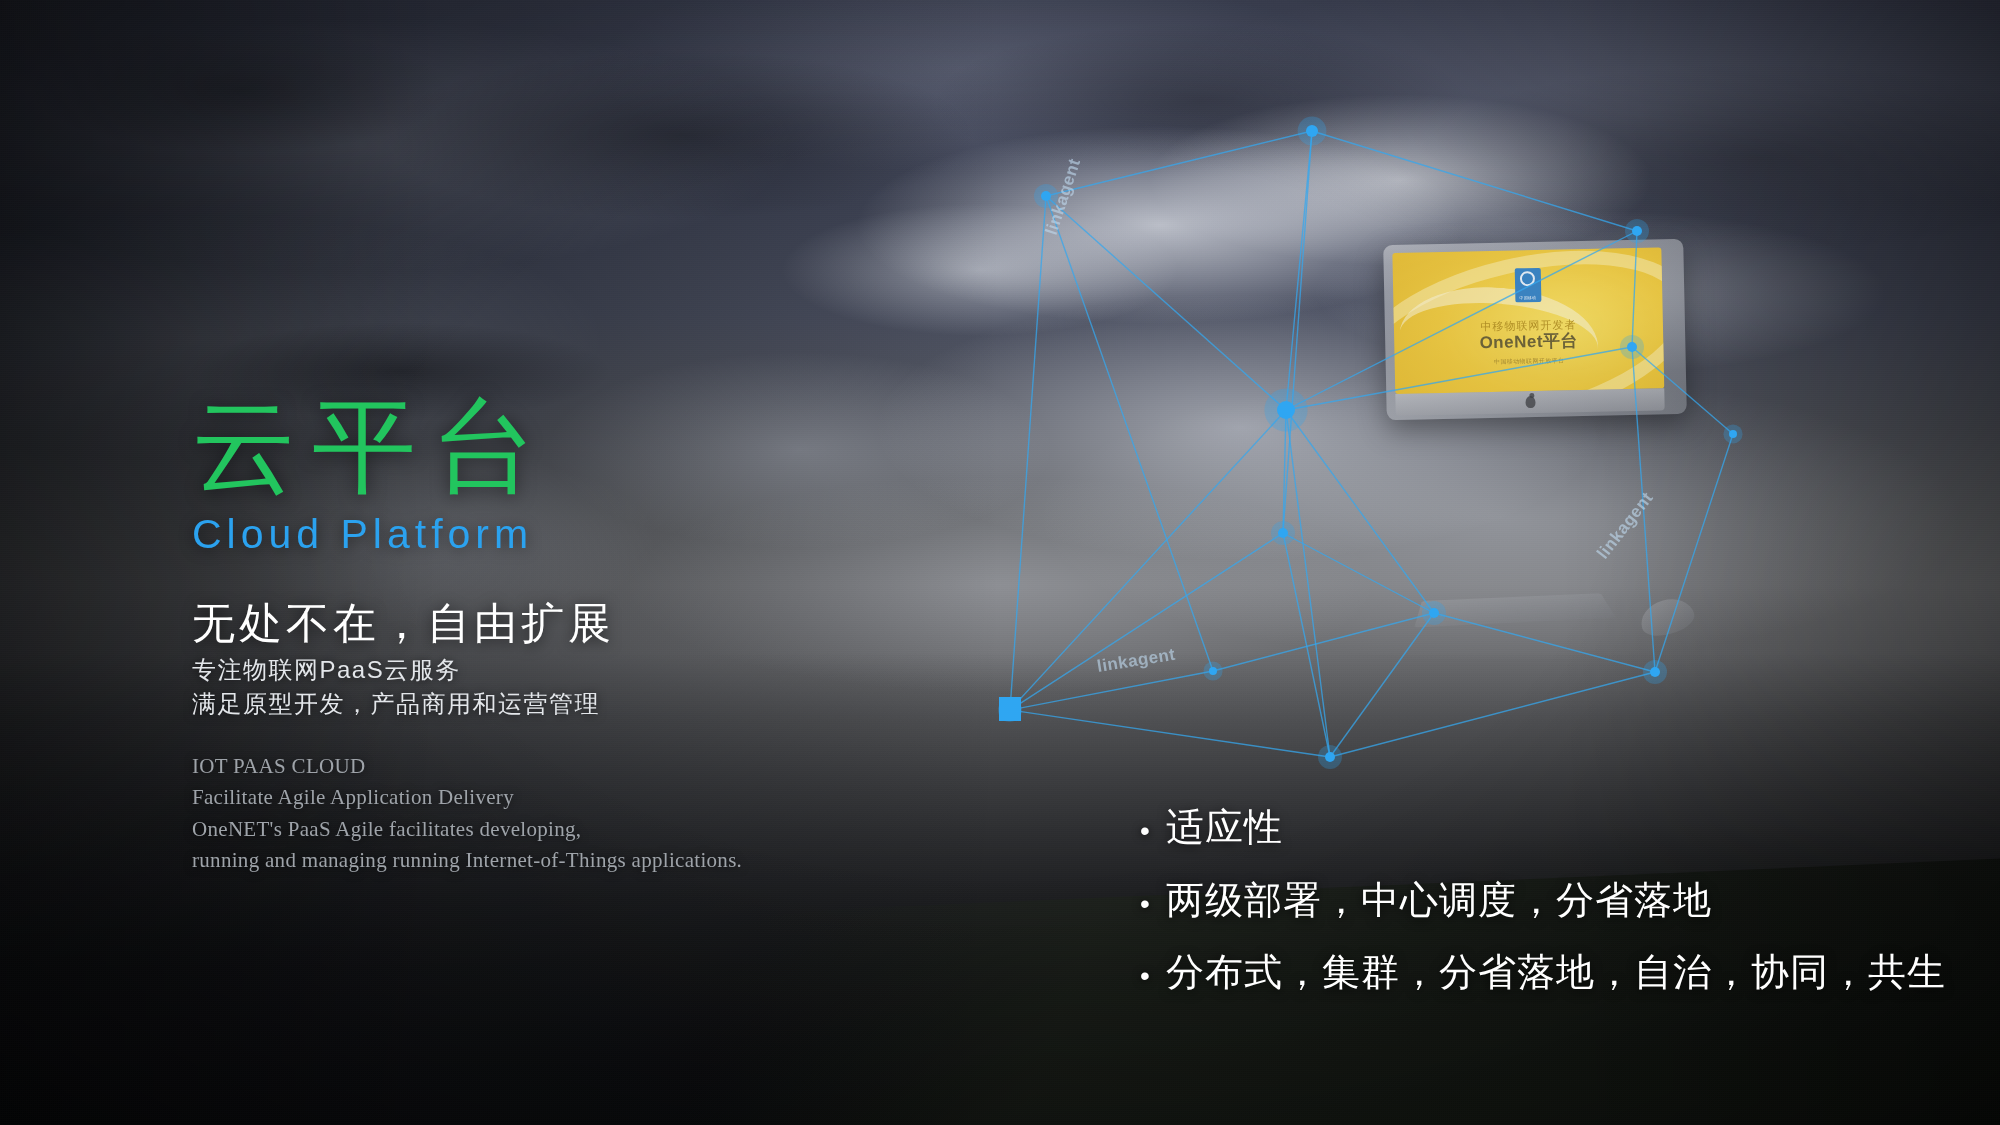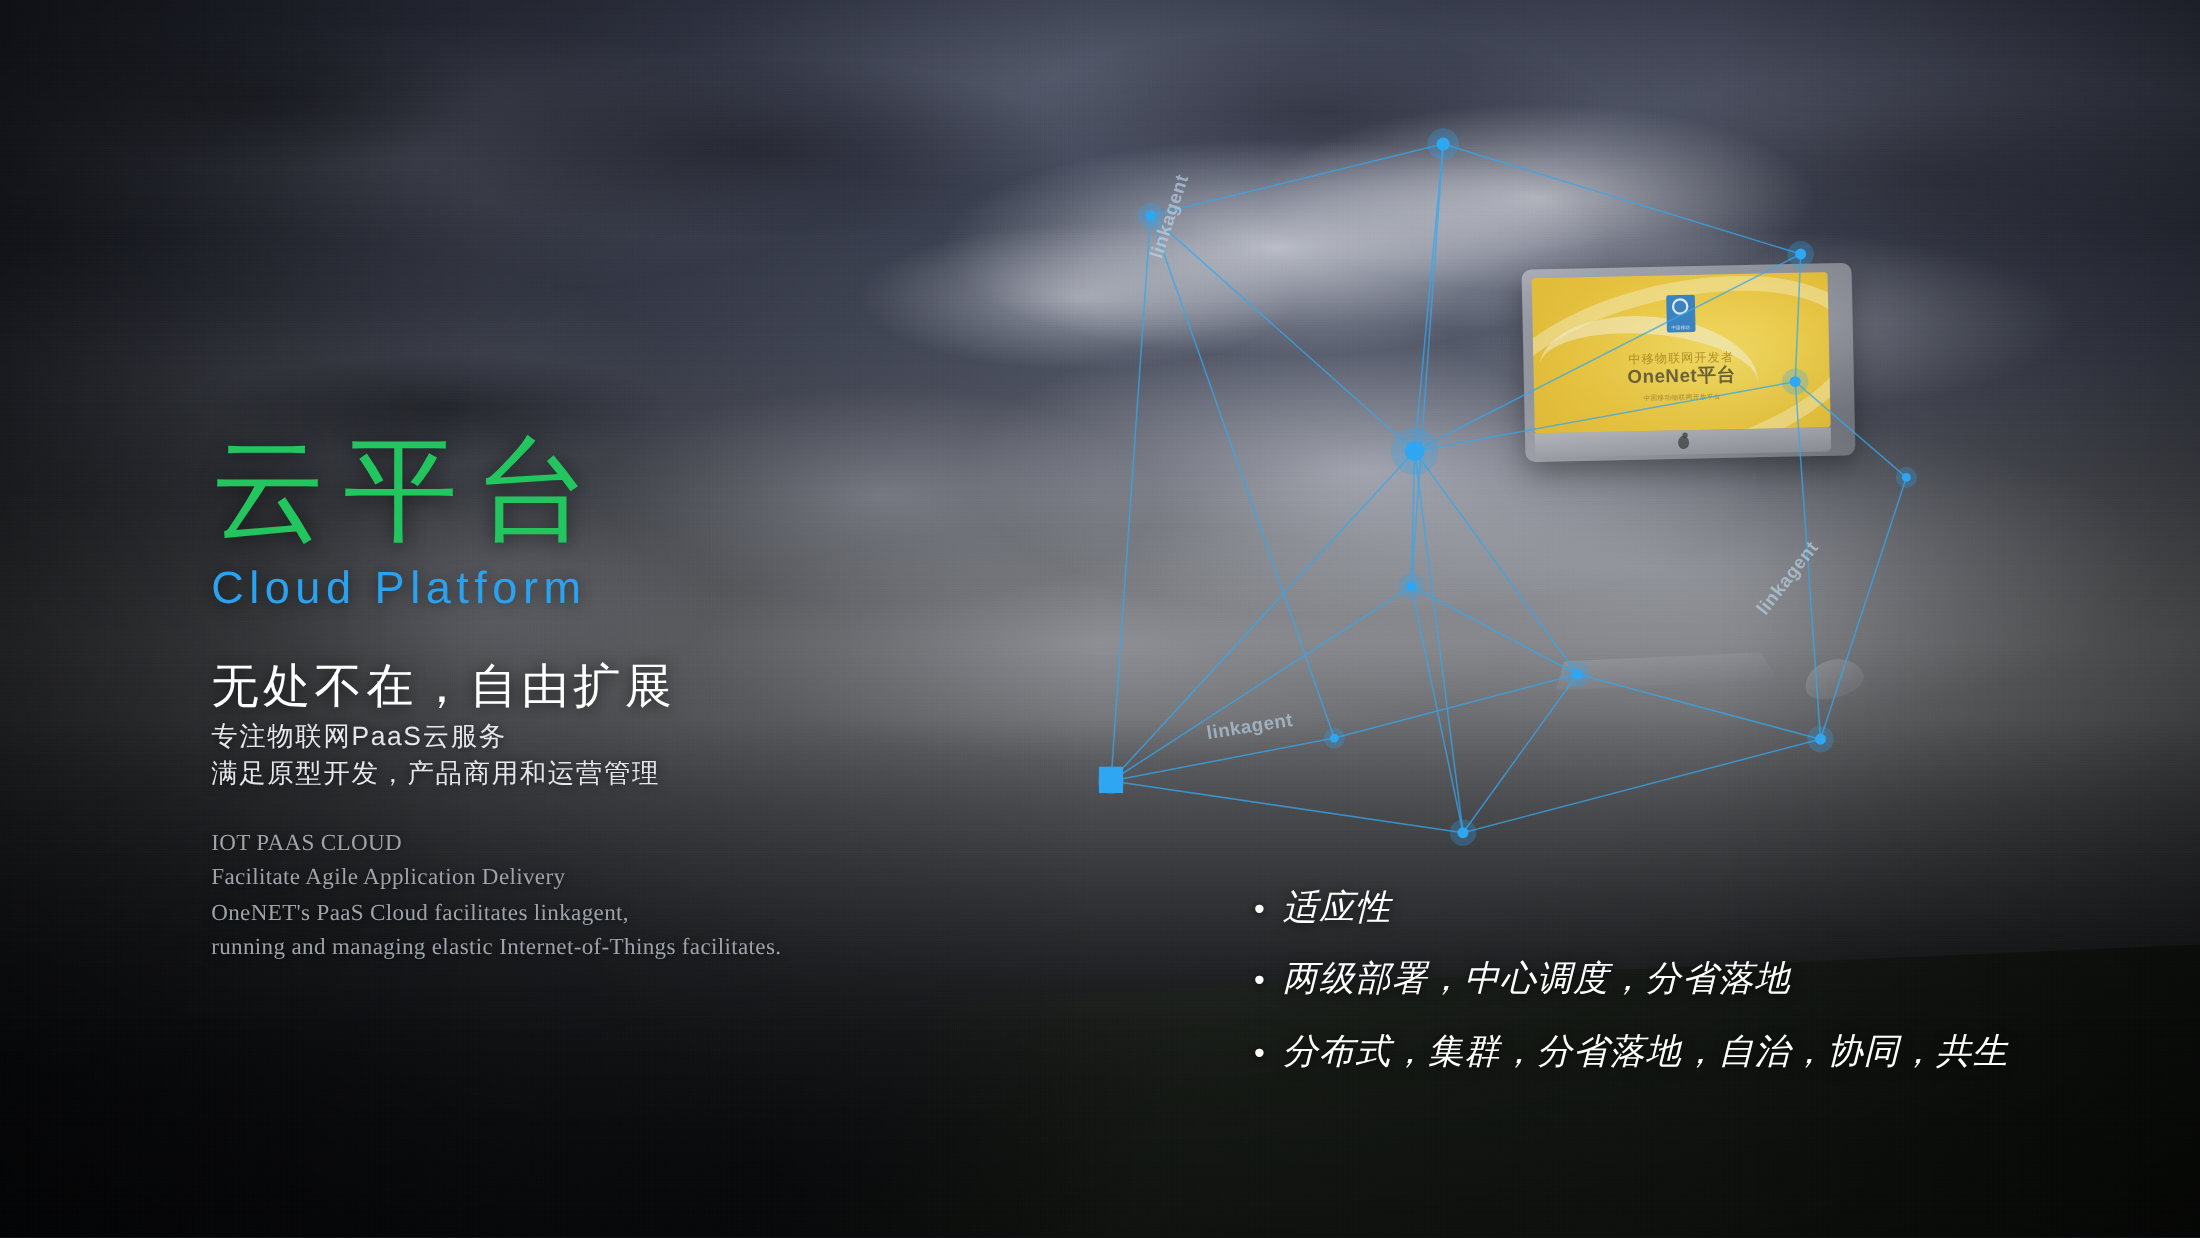--- a/index.html
+++ b/index.html
@@ -293,27 +293,26 @@
   .bullet-row:last-child { margin-bottom: 0; }
   .bullet-dot {
     flex: 0 0 auto;
     width: 26px;
     font-size: 28px;
     line-height: 1;
     color: #ffffff;
     text-shadow: 0 1px 8px rgba(0,0,0,.7);
   }
   .bullet-text {
-    font-size: 32px;
+    font-size: 38px;
     line-height: 1.2;
     color: #ffffff;
     letter-spacing: 1px;
     text-shadow: 0 2px 11px rgba(0,0,0,.78);
     white-space: nowrap;
-    font-style: italic;
   }
 </style>
 </head>
 <body>
 
 <div id="slide">
 
   <div class="bg-layer bg-sky"></div>
   <div class="bg-layer bg-clouds-a"></div>
   <div class="bg-layer bg-dark-clouds"></div>
@@ -415,22 +414,22 @@
     <div id="tagline">无处不在，自由扩展</div>
 
     <div id="desc-cn">
       <div>专注物联网PaaS云服务</div>
       <div>满足原型开发，产品商用和运营管理</div>
     </div>
 
     <div id="desc-en">
       <div>IOT PAAS CLOUD</div>
       <div>Facilitate Agile Application Delivery</div>
-      <div>OneNET's PaaS Cloud facilitates linkagent,</div>
-      <div>running and managing elastic Internet-of-Things facilitates.</div>
+      <div>OneNET's PaaS Agile facilitates developing,</div>
+      <div>running and managing running Internet-of-Things applications.</div>
     </div>
   </div>
 
   <div id="bullets">
     <div class="bullet-row">
       <span class="bullet-dot">•</span>
       <span class="bullet-text">适应性</span>
     </div>
     <div class="bullet-row">
       <span class="bullet-dot">•</span>

